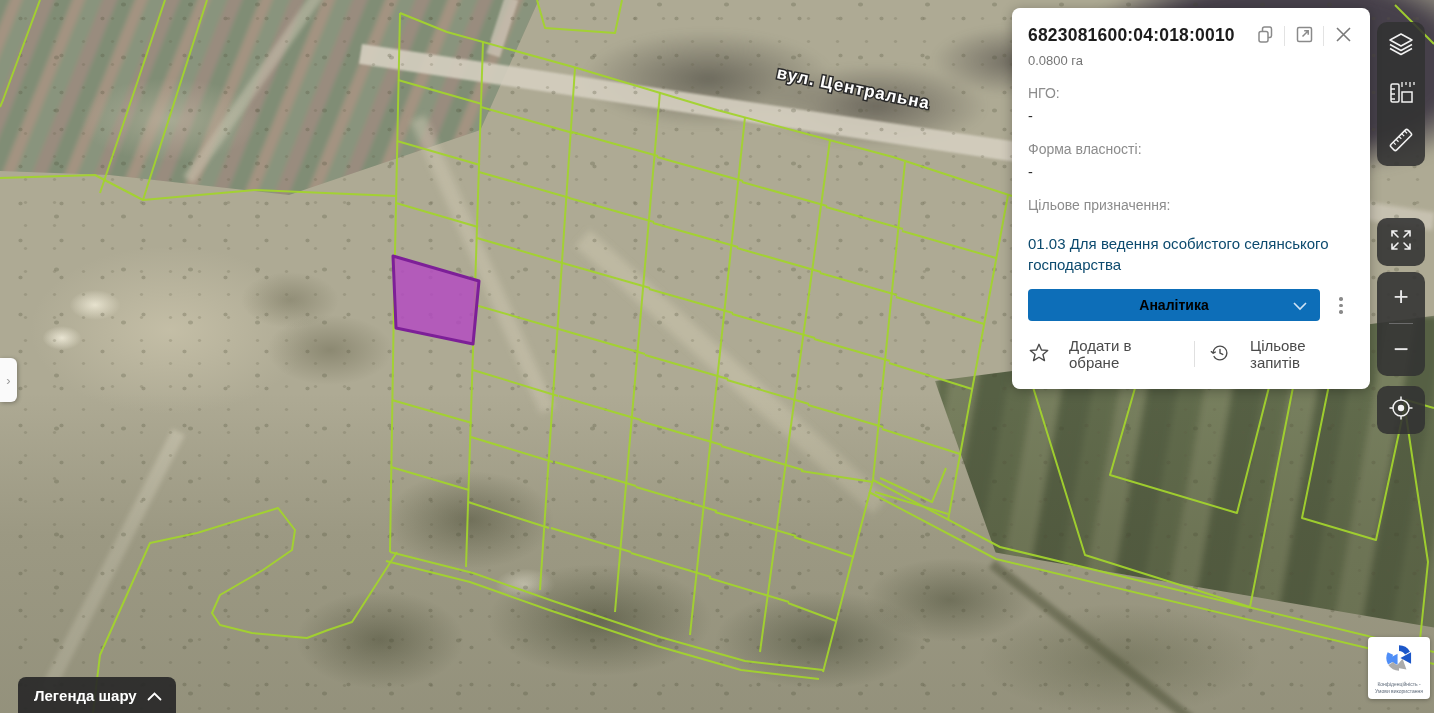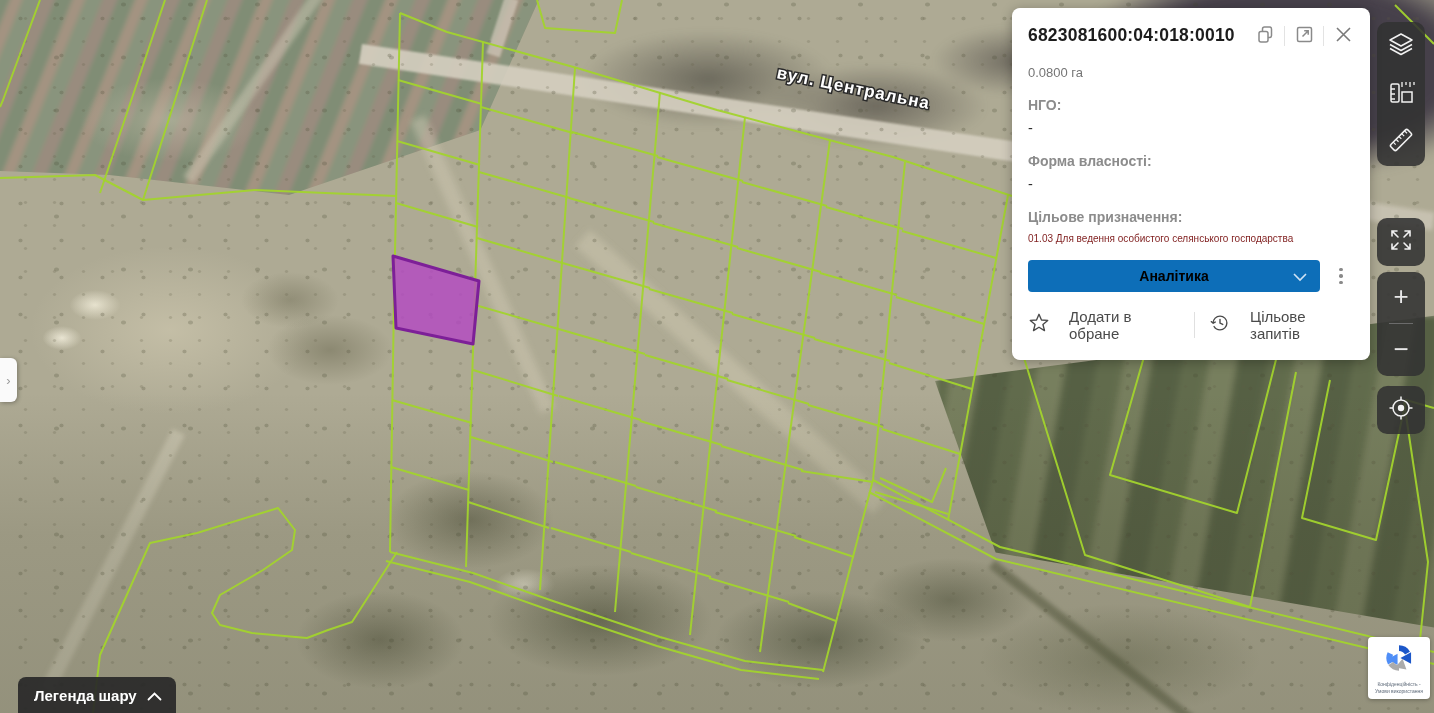--- a/index.html
+++ b/index.html
@@ -66,24 +66,24 @@
     paint-order:stroke; letter-spacing:1px; }
 
   
   .panel { position:absolute; left:1012px; top:8px; width:358px; min-height:325px; background:#fff;
     border-radius:8px; box-shadow:0 2px 12px rgba(0,0,0,.28); padding:15px 16px 18px; z-index:5; }
   .panel-head { display:flex; justify-content:space-between; align-items:center; }
   .parcel-id { font-size:17.5px; font-weight:bold; color:#1c1c1c; letter-spacing:.2px; }
   .head-icons { display:flex; align-items:center; margin-top:2px; }
   .hi-btn { width:22px; height:22px; display:flex; align-items:center; justify-content:center; cursor:pointer; }
   .hi-sep { width:1px; height:20px; background:#e3e3e3; margin:0 8px; }
-  .area { font-size:13px; color:#757575; margin-top:18px; }
-  .f-label { font-size:14px; color:#8c8c8c; margin-top:17px;font-weight:bold; }
+  .area { font-size:13px; color:#757575; margin-top:6px; }
+  .f-label { font-size:14px; color:#8c8c8c; margin-top:17px; }
   .f-value { font-size:14.5px; color:#2e2e2e; margin-top:7px; }
-  .f-purpose { font-size:10px; color:#7f1d1d; margin-top:7px; line-height:1.38; }
+  .f-purpose { font-size:15px; color:#0c4a6e; margin-top:21px; line-height:1.38; }
   .btn-row { display:flex; align-items:center; margin-top:14px; }
   .analytics-btn { position:relative; flex:1; height:32px; background:#0d6eb8; border:none; border-radius:4px;
     color:#000000; font-size:14px; font-weight:bold; font-family:inherit; cursor:pointer;
     display:flex; align-items:center; justify-content:center; }
   .analytics-btn .chev { position:absolute; right:12px; top:9px; }
   .kebab { width:26px; display:flex; flex-direction:column; align-items:center; gap:3px; margin-left:8px; cursor:pointer; padding:4px 0; }
   .kebab i { width:3.5px; height:3.5px; border-radius:50%; background:#8a8a8a; }
   .actions-row { display:flex; align-items:center; margin-top:16px; }
   .action { display:flex; align-items:center; gap:19px; font-size:15px; color:#4a4a4a; cursor:pointer; }
   .action-sep { width:1px; height:26px; background:#e0e0e0; margin:0 14px; }

